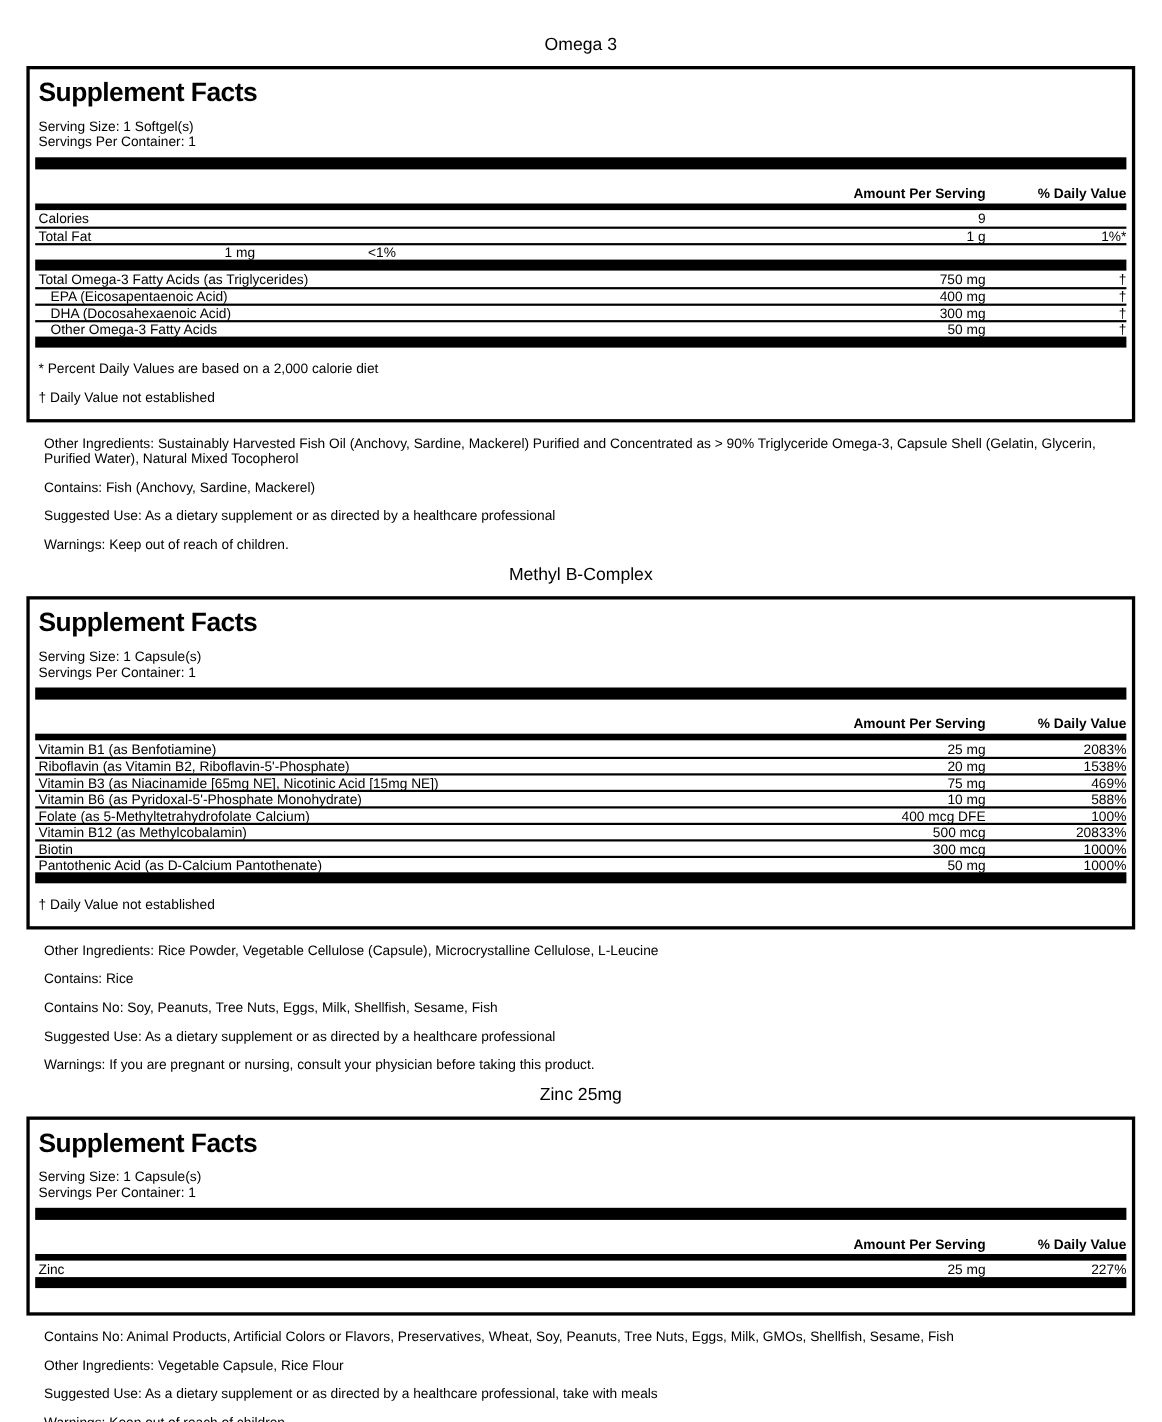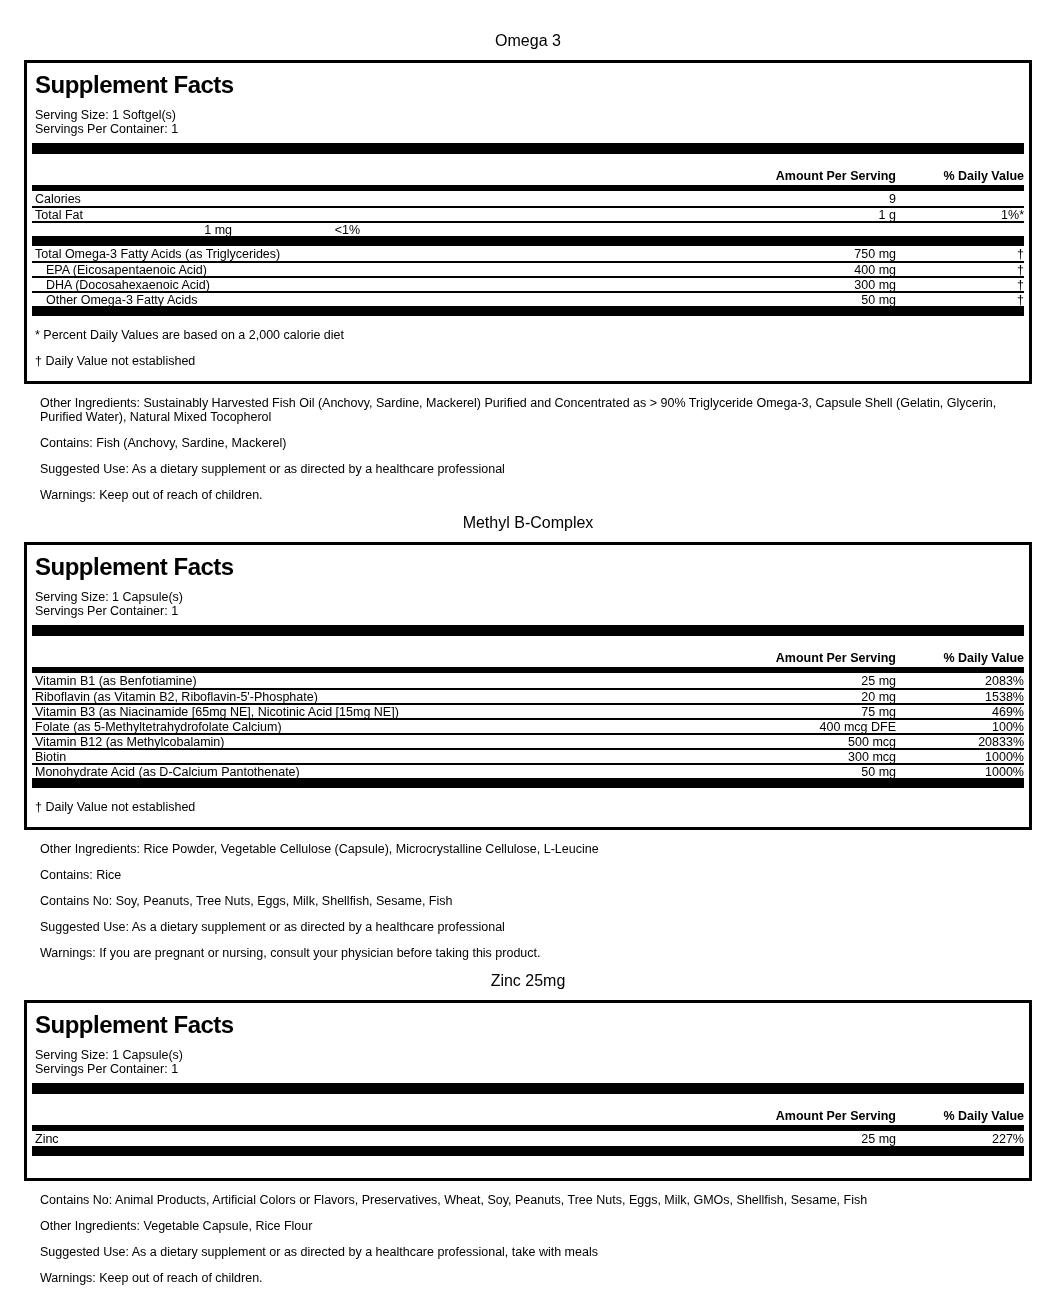--- a/index.html
+++ b/index.html
@@ -168,36 +168,41 @@
               <span class="cell-name">Riboflavin (as Vitamin B2, Riboflavin-5'-Phosphate)</span>
               <span class="cell-amount">20 mg</span>
               <span class="cell-dv">1538%</span>
             </div>
             <div class="trow">
               <span class="cell-name">Vitamin B3 (as Niacinamide [65mg NE], Nicotinic Acid [15mg NE])</span>
               <span class="cell-amount">75 mg</span>
               <span class="cell-dv">469%</span>
             </div>
             <div class="trow">
+              <span class="cell-name">Vitamin B6 (as Pyridoxal-5'-Phosphate Monohydrate)</span>
+              <span class="cell-amount">10 mg</span>
+              <span class="cell-dv">588%</span>
+            </div>
+            <div class="trow">
               <span class="cell-name">Folate (as 5-Methyltetrahydrofolate Calcium)</span>
               <span class="cell-amount">400 mcg DFE</span>
               <span class="cell-dv">100%</span>
             </div>
             <div class="trow">
               <span class="cell-name">Vitamin B12 (as Methylcobalamin)</span>
               <span class="cell-amount">500 mcg</span>
               <span class="cell-dv">20833%</span>
             </div>
             <div class="trow">
               <span class="cell-name">Biotin</span>
               <span class="cell-amount">300 mcg</span>
               <span class="cell-dv">1000%</span>
             </div>
             <div class="trow">
-              <span class="cell-name">Monohydrate Acid (as D-Calcium Pantothenate)</span>
+              <span class="cell-name">Pantothenic Acid (as D-Calcium Pantothenate)</span>
               <span class="cell-amount">50 mg</span>
               <span class="cell-dv">1000%</span>
             </div>
           </div>
       <div class="bar end-bar"></div>
       <div class="footnotes">
             <div class="footnote">† Daily Value not established</div>
           </div>
     </div>
     <div class="below-panel">

